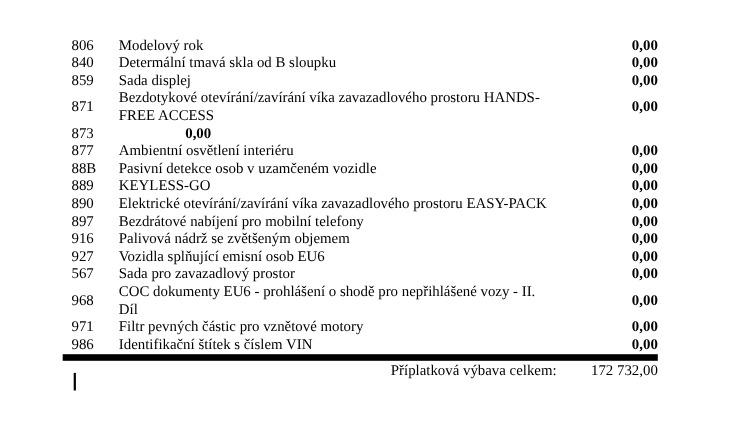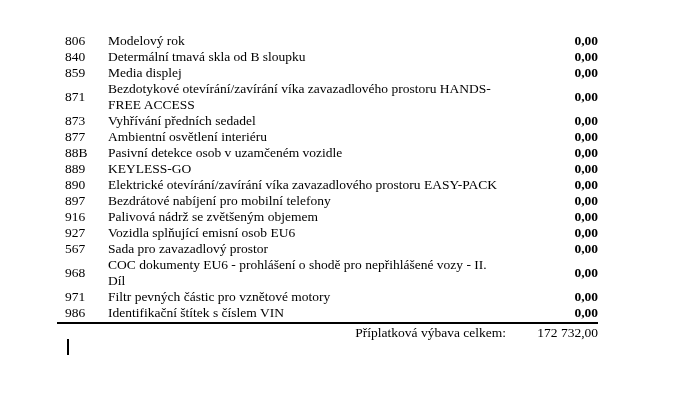--- a/index.html
+++ b/index.html
@@ -42,21 +42,21 @@
   .opt-price {
     flex: 0 0 84px;
     text-align: right;
     align-self: center;
     font-weight: bold;
   }
   .total-row {
     display: flex;
     justify-content: flex-end;
     align-items: baseline;
-    border-top: 2px solid #000000;
+    border-top: 6px solid #000000;
     margin-top: 1px;
     padding-top: 1px;
   }
   .total-label {
     text-align: right;
   }
   .total-value {
     width: 92px;
     text-align: right;
     font-weight: normal;
@@ -84,34 +84,33 @@
   </div>
 
   <div class="opt-row">
     <span class="opt-code">840</span>
     <span class="opt-desc">Determální tmavá skla od B sloupku</span>
     <span class="opt-price">0,00</span>
   </div>
 
   <div class="opt-row">
     <span class="opt-code">859</span>
-    <span class="opt-desc">Media displej</span>
+    <span class="opt-desc">Sada displej</span>
     <span class="opt-price">0,00</span>
   </div>
 
   <div class="opt-row">
     <span class="opt-code">871</span>
     <span class="opt-desc">Bezdotykové otevírání/zavírání víka zavazadlového prostoru HANDS-
 FREE ACCESS</span>
     <span class="opt-price">0,00</span>
   </div>
 
   <div class="opt-row">
     <span class="opt-code">873</span>
-    <span class="opt-desc">Vyhřívání předních sedadel</span>
     <span class="opt-price">0,00</span>
   </div>
 
   <div class="opt-row">
     <span class="opt-code">877</span>
     <span class="opt-desc">Ambientní osvětlení interiéru</span>
     <span class="opt-price">0,00</span>
   </div>
 
   <div class="opt-row">

